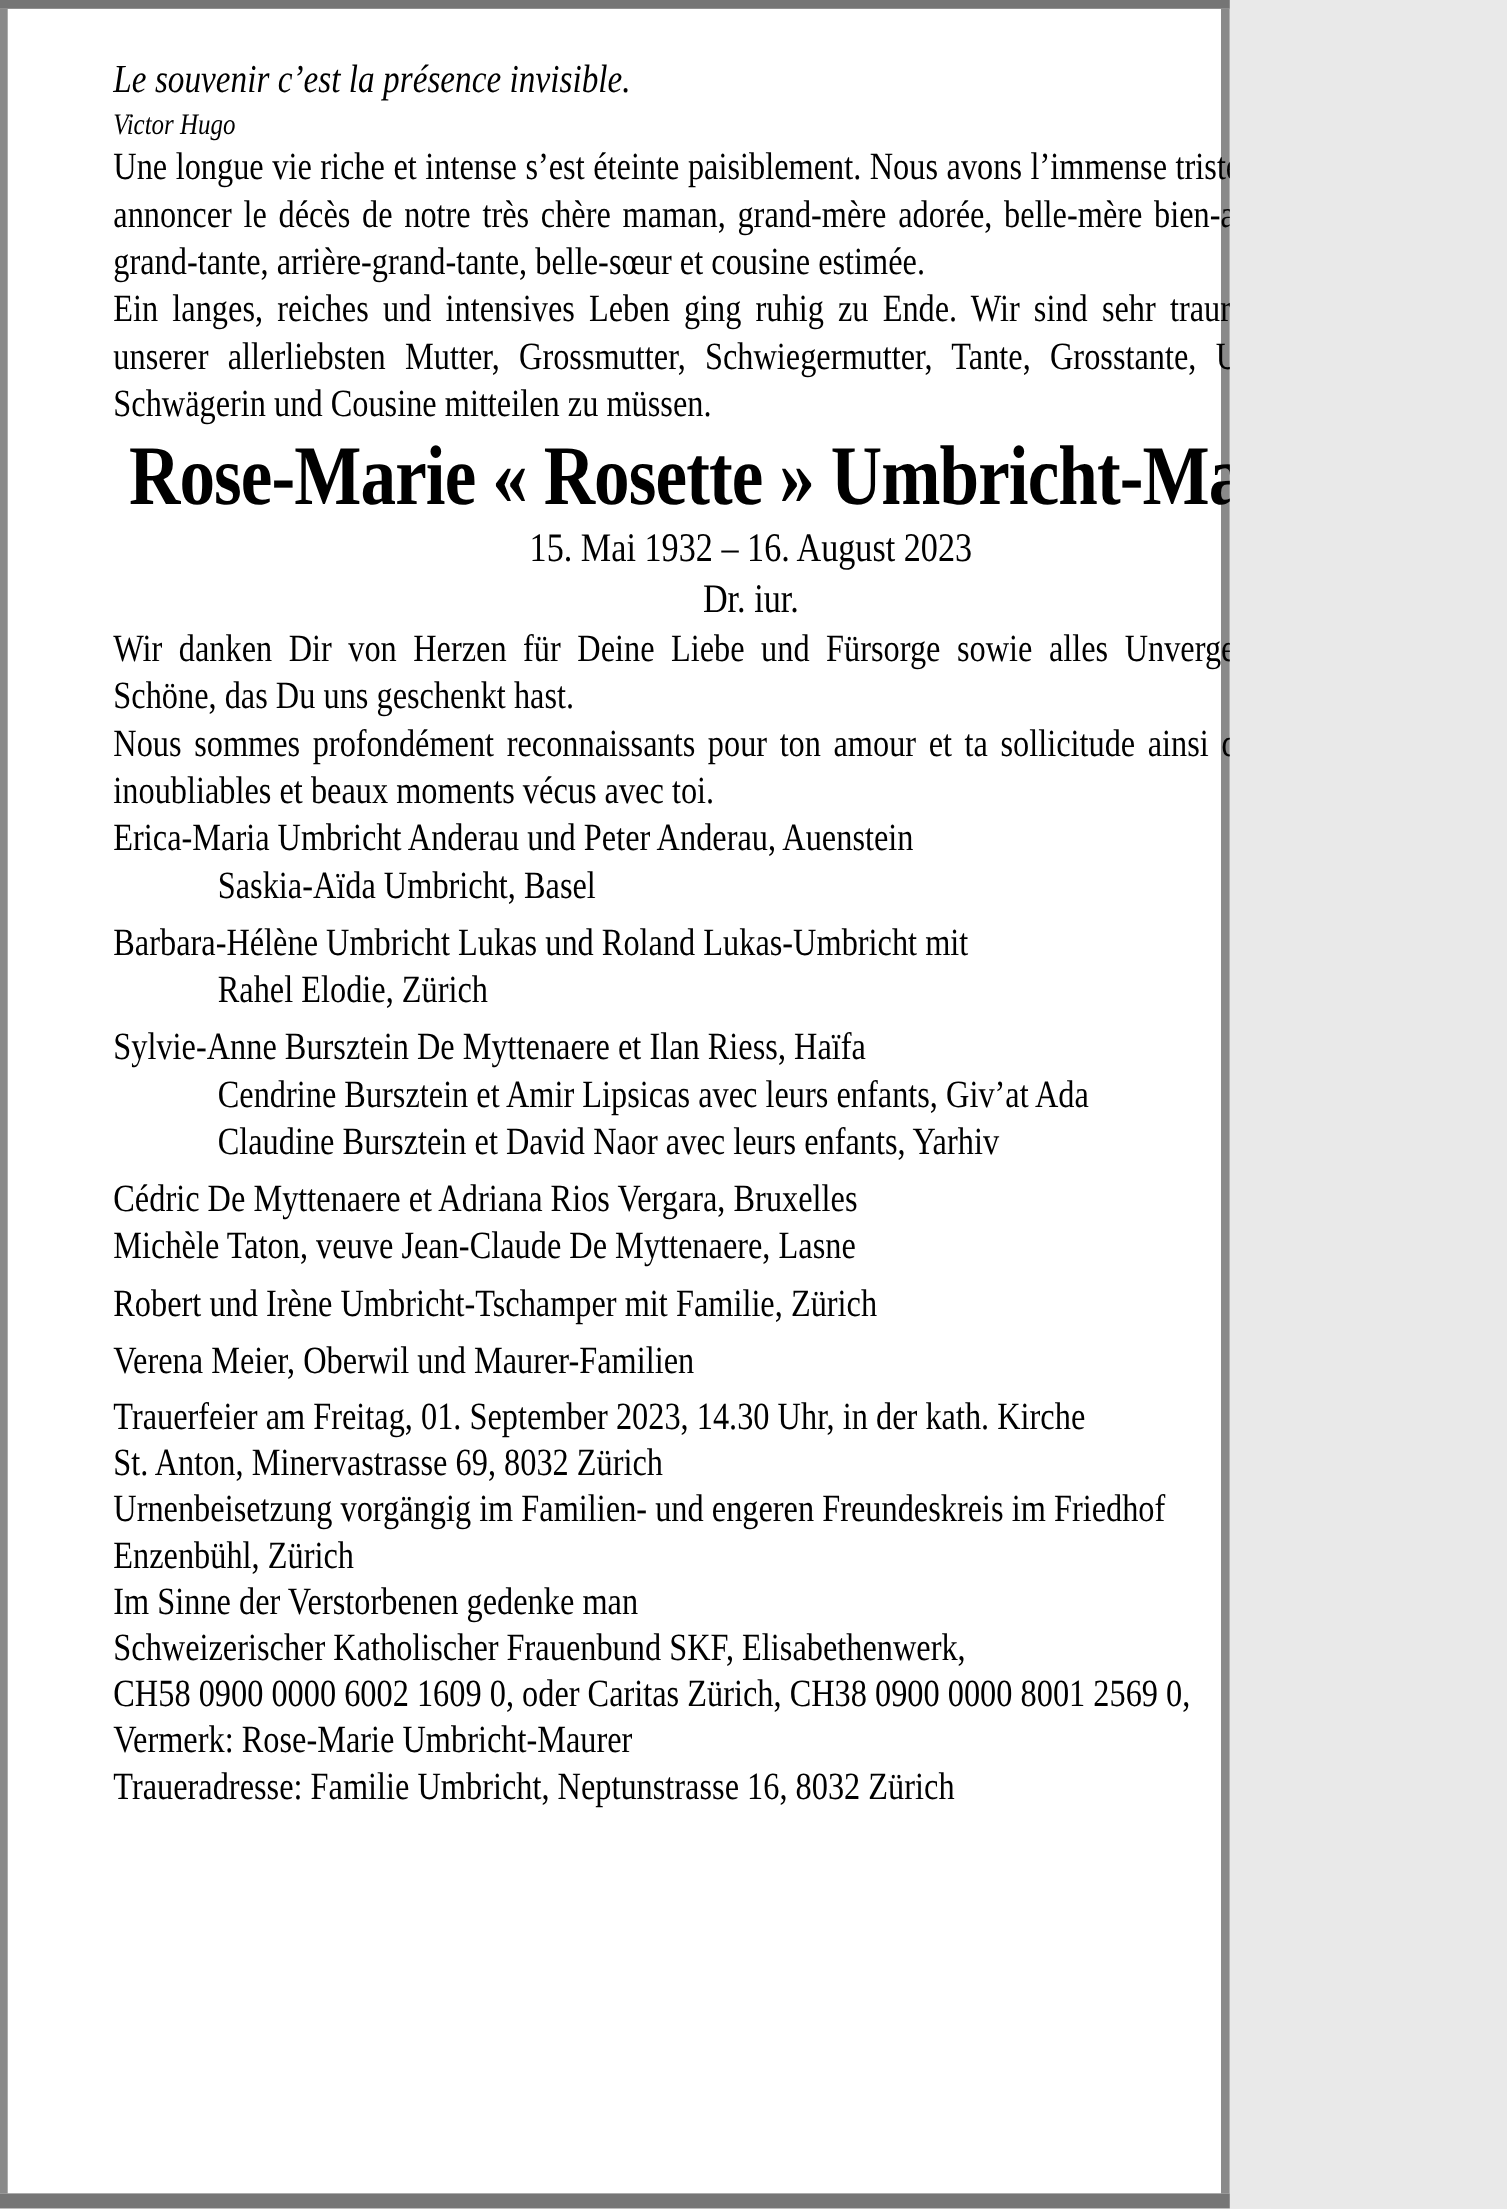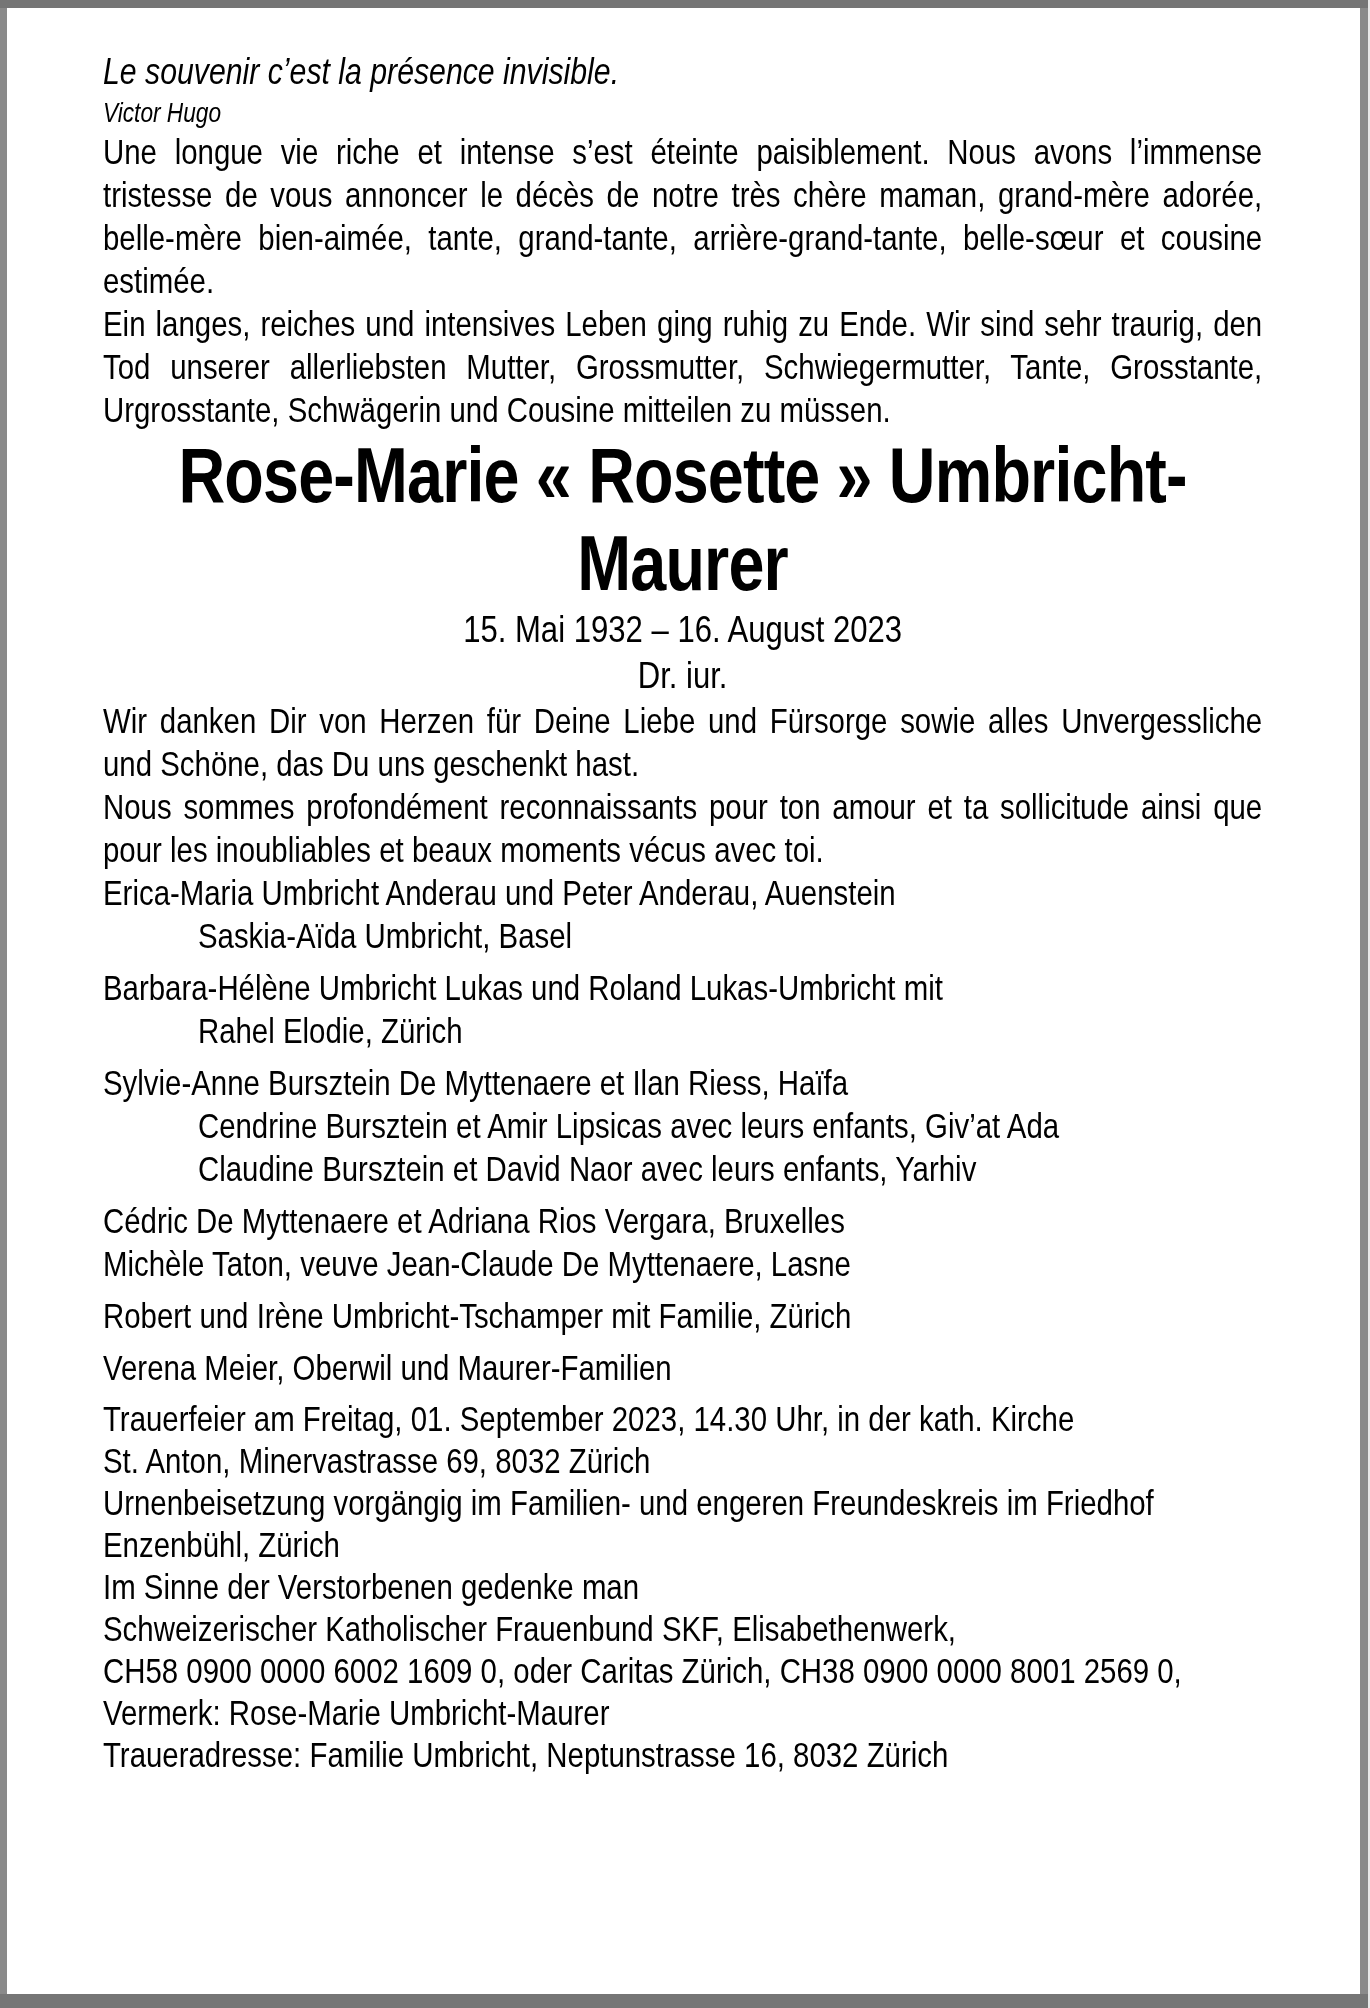--- a/index.html
+++ b/index.html
@@ -1,21 +1,21 @@
 <!DOCTYPE html>
 <html><head>
 <meta charset="utf-8">
 <style>
   html,body{margin:0;padding:0;background:#e9e9e9;}
   #page{
     position:relative;
-    width:1368px;height:2008px;
+    width:1118px;height:2008px;
     background:#ffffff;
     overflow:hidden;
-    font-family:Liberation Sans, sans-serif;
+    font-family:Liberation Serif, serif;
     color:#000;
   }
   
   .edge{position:absolute;}
   .edge-top{top:0;left:0;width:1370px;height:8px;background:#757575;}
   .edge-bottom{left:0;bottom:0;width:1370px;height:14px;background:#767676;}
   .edge-left{top:8px;left:0;width:7px;bottom:14px;background:#8a8a8a;}
   .edge-right{top:8px;right:0;width:8px;bottom:14px;background:#8a8a8a;}
 
   

